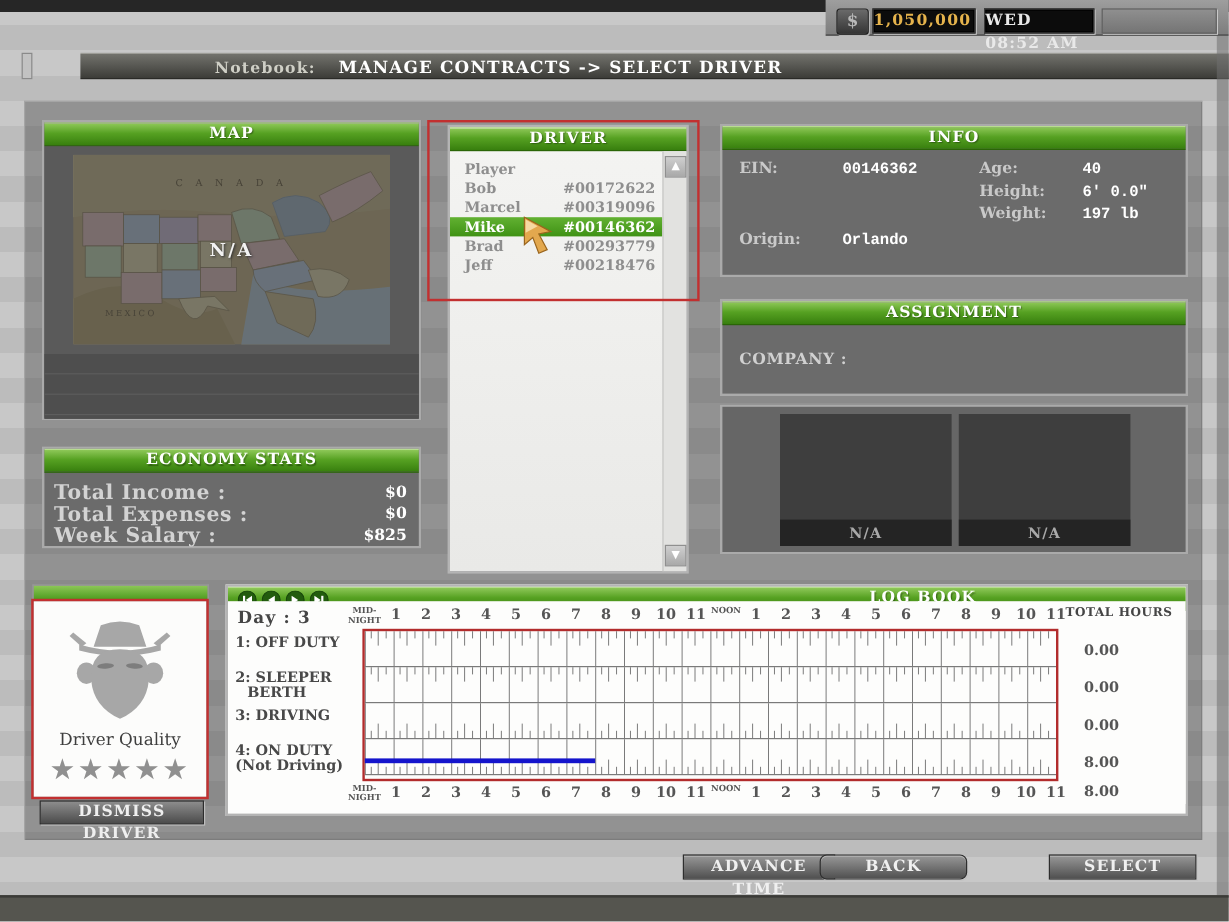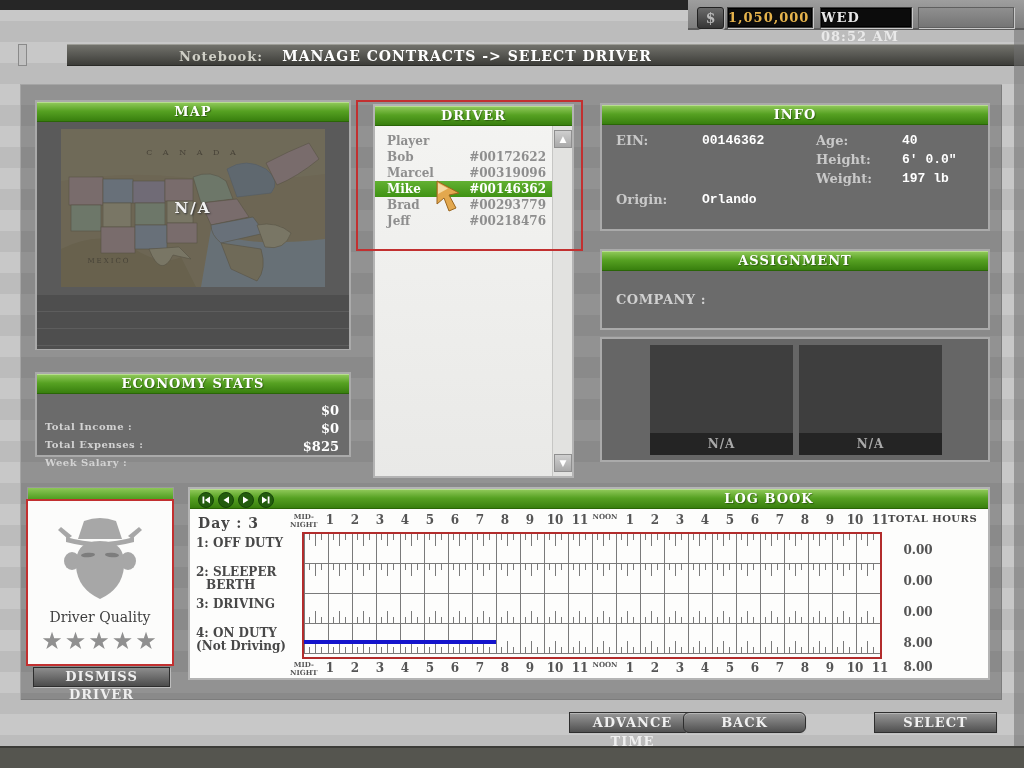--- a/index.html
+++ b/index.html
@@ -56,21 +56,21 @@
   .map-img    { position:absolute; left:24px; top:7px; width:264px; height:158px; filter:brightness(.8) saturate(.7); }
   .map-na     { position:absolute; left:24px; top:7px; width:264px; height:158px; display:flex; align-items:center; justify-content:center;
          color:#f2f2f2; font-weight:bold; font-size:15px; letter-spacing:2px; text-shadow:1px 1px 2px #333; }
   .map-rows   { position:absolute; left:0; top:173px; width:100%; height:54px; background:#4e4e4e; }
   .map-rows div { height:17px; border-bottom:1px solid #5d5d5d; }
 
   
   .econ-panel { left:35px; top:372px; width:316px; height:85px; }
   .econ-rows  { padding:8px 10px 0 8px; }
   .econ-row   { display:flex; justify-content:space-between; height:18px; line-height:18px; }
-  .econ-row .lbl { color:#d3d3d3; font-weight:bold; font-size:10px; letter-spacing:.5px;margin-top:16px; }
+  .econ-row .lbl { color:#d3d3d3; font-weight:bold; font-size:17px; letter-spacing:.5px; }
   .econ-row .val { color:#ffffff; font-weight:bold; font-size:13px; }
 
   
   .driver-panel { left:373px; top:104px; width:201px; height:374px; background:linear-gradient(#f4f4f2,#e9e9e7); border-color:#b4b4b4; }
   .drv-list   { position:absolute; left:0; top:20px; right:20px; bottom:0; }
   .drv-row    { display:flex; justify-content:space-between; height:16px; line-height:16px; padding:0 6px 0 12px;
          color:#8e8e8e; font-weight:bold; font-size:12px; cursor:pointer; }
   .drv-row:first-child { margin-top:7px; }
   .drv-row.sel { background:linear-gradient(#62b132,#3f9214); color:#ffffff; }
   .drv-scroll { position:absolute; right:0; top:20px; width:20px; bottom:0;
@@ -113,21 +113,21 @@
   .dismiss-btn { position:absolute; left:33px; top:667px; width:137px; height:20px;
          background:linear-gradient(#8d8d8d,#4c4c4c); border:1px solid #2d2d2d; box-shadow:1px 1px 0 #bdbdbd;
          color:#efefef; font-weight:bold; font-size:13px; letter-spacing:1px; text-align:center; line-height:18px; cursor:pointer; }
 
   
   .lb-panel { left:188px; top:487px; width:802px; height:193px; background:#fdfdfc; border-color:#b4b4b4; }
   .lb-head  { position:relative; }
   .lb-title { position:absolute; left:0; right:0; text-align:center; padding-left:360px; }
   .lb-nav   { position:absolute; left:8px; top:2px; display:flex; gap:4px; }
   .lb-nav svg { display:block; cursor:pointer; }
-  .lb-body  { position:absolute; left:0; top:20px; width:798px; height:169px; background:#fdfdfc; }
+  .lb-body  { position:absolute; left:0; top:12px; width:798px; height:169px; background:#fdfdfc; }
   .lb-day   { position:absolute; left:8px; top:6px; color:#454545; font-weight:bold; font-size:14px; letter-spacing:1px; }
   .hours    { position:absolute; left:100px; width:600px; height:18px; display:flex; }
   .hours.top { top:2px; } .hours.bottom { top:150px; }
   .hours span { flex:0 0 25px; text-align:center; color:#555; font-weight:bold; font-size:12px; line-height:18px; }
   .hours span.sm { font-size:7px; line-height:1.1; white-space:pre-line; padding-top:2px; font-weight:bold; }
   .total-hours-label { position:absolute; left:690px; top:4px; width:105px; text-align:center;
          color:#454545; font-weight:bold; font-size:10px; letter-spacing:.5px; }
   .lb-grid  { position:absolute; left:112px; top:23px; width:580px; height:127px; border:2px solid #b22c2c; background:#fdfdfc; }
   .grow { position:relative; height:30px; border-bottom:1px solid #7a7a7a;
          background-repeat:repeat-x;

